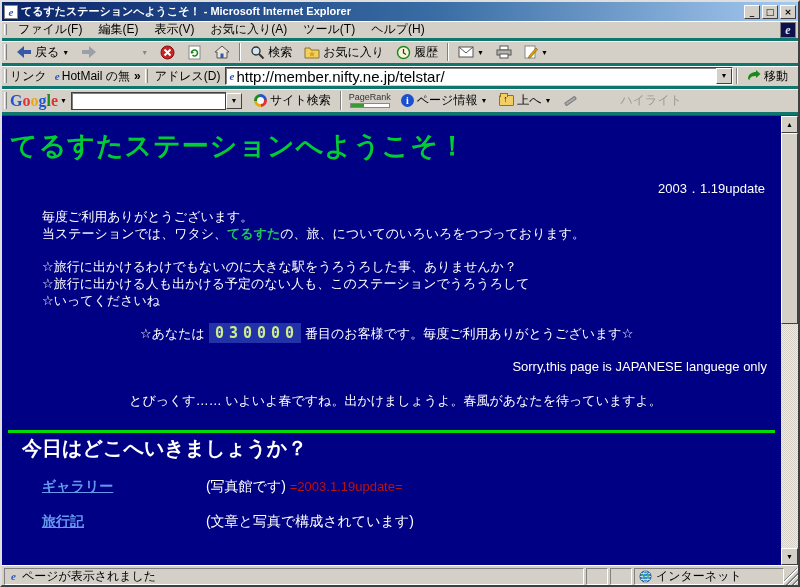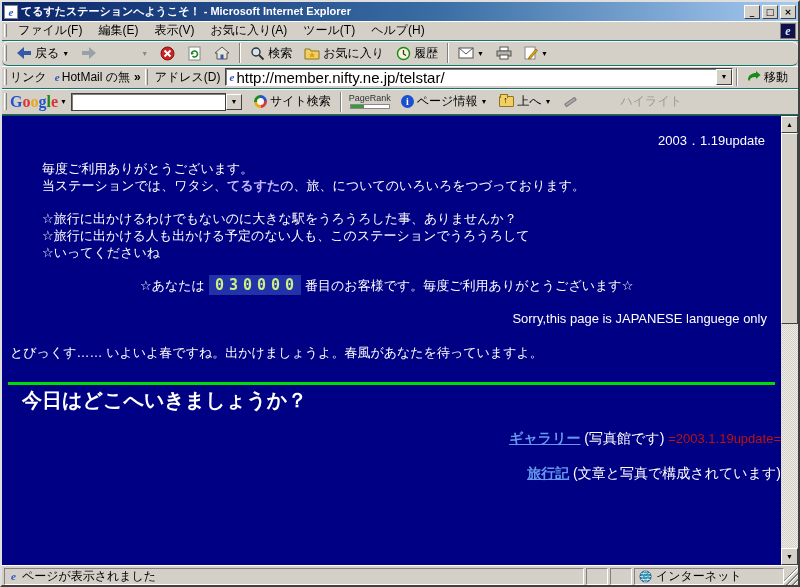--- a/index.html
+++ b/index.html
@@ -15,30 +15,30 @@
     height:19px; flex:0 0 19px; display:flex; align-items:center; padding:0 2px;
     background:linear-gradient(90deg,#0a246a,#3a6ea5 55%,#a6caf0);
   }
   .titlebar .ie-ico { width:14px; height:14px; margin-right:3px; flex:0 0 14px;
     background:#fff; border:1px solid #888; color:#2a52be; font:bold italic 11px/12px "Liberation Serif",serif; text-align:center; }
   .title-text { color:#fff; font-size:11px; font-weight:bold; flex:1 1 auto; white-space:nowrap; overflow:hidden; }
   .winbtn { width:16px; height:14px; margin-left:2px; background:#d4d0c8;
     border:1px solid; border-color:#fff #404040 #404040 #fff;
     font:bold 9px/12px "DejaVu Sans",sans-serif; color:#000; text-align:center; padding:0; }
   
-  .bar { display:flex; align-items:center; background:#d4d0c8; border-bottom:1px solid #0f766e; box-shadow:inset 0 1px 0 #ffffff; }
+  .bar { display:flex; align-items:center; background:#d4d0c8; border-bottom:3px solid #0f766e; box-shadow:inset 0 1px 0 #ffffff; }
   .grip { width:3px; height:70%; margin:0 3px 0 2px; border-left:1px solid #fff; border-right:1px solid #808080; flex:0 0 3px; }
   .vsep { width:2px; height:80%; margin:0 3px; border-left:1px solid #808080; border-right:1px solid #fff; flex:0 0 2px; }
   
   .menubar { height:20px; flex:0 0 20px; font-size:12px; color:#000; }
   .menu-item { padding:2px 8px; cursor:default; }
   .throbber { margin-left:auto; width:16px; height:16px; background:#10104a; color:#cfe4ff;
     font:bold italic 12px/15px "Liberation Serif",serif; text-align:center; border:1px solid #808080; margin-right:2px; }
   
-  .toolbar { height:25px; flex:0 0 25px; font-size:12px;border-radius:6px; }
+  .toolbar { height:25px; flex:0 0 25px; font-size:12px; }
   .tbtn { display:flex; align-items:center; gap:3px; padding:2px 5px; border:1px solid transparent; color:#000; white-space:nowrap; }
   .tbtn.dis { color:#888;gap:44px; }
   .caret { font-size:7px; color:#000; }
   .caret.dim { color:#888; }
   
   .addressbar { height:23px; flex:0 0 23px; font-size:12px; }
   .combo { flex:1 1 auto; height:18px; background:#fff; border:1px solid; border-color:#404040 #fff #fff #404040;
     box-shadow:inset 1px 1px 0 #808080; display:flex; align-items:center; padding-left:2px; }
   .combo .url-text { font-size:15px; color:#000; flex:1 1 auto; white-space:nowrap; overflow:hidden; }
   .drop-btn { width:16px; height:16px; background:#d4d0c8; border:1px solid; border-color:#fff #404040 #404040 #fff;
@@ -68,30 +68,30 @@
   
   .content-wrap { flex:1 1 auto; display:flex; min-height:0; border-top:1px solid #404040; }
   .content { flex:1 1 auto; background:#000084; color:#fff; overflow:hidden; position:relative; font-size:13px; }
   .scrollbar { flex:0 0 17px; background:#d4d0c8; display:flex; flex-direction:column; }
   .sb-btn { height:17px; flex:0 0 17px; background:#d4d0c8; border:1px solid; border-color:#fff #404040 #404040 #fff; font-size:7px; line-height:15px; text-align:center; color:#000; }
   .sb-track { flex:1 1 auto; background:repeating-conic-gradient(#efede8 0 25%, #d4d0c8 0 50%) 0 0/2px 2px; position:relative; }
   .sb-thumb { position:absolute; top:0; left:0; right:0; height:46%; background:#d4d0c8; border:1px solid; border-color:#fff #404040 #404040 #fff; }
   h1.page-heading { color:#00cc33; font-size:27px; font-weight:bold; margin:12px 0 4px 8px; letter-spacing:1px; }
   .update-date { text-align:right; margin-right:16px; font-size:13px; margin-top:16px; }
   .indent { margin-left:40px; line-height:17px; } .gap16 { height:16px; }
-  .green-name { color:#c4b5fd; font-weight:bold; }
+  .green-name { color:#22c55e; font-weight:bold; }
   .counter-line { margin-left:138px; margin-top:14px; font-size:13px; }
   .counter { display:inline-block; background:#2233aa; color:#cdee88; font-family:"DejaVu Sans Mono","Liberation Mono",monospace;
     font-weight:bold; font-size:15px; letter-spacing:5px; padding:1px 2px 1px 6px; margin:0 4px; }
   .english-note { text-align:right; margin:16px 14px 0 0; font-size:13px; }
-  .topics-line { margin:18px 0 0 8px; }
+  .topics-line { margin:18px 0 0 8px;text-align:center; }
   hr.green-rule { border:none; height:3px; background:#00dd00; margin:20px 6px 0 6px; }
   .concourse-line { margin:18px 0 0 6px; font-size:14px; font-weight:bold; }
   .question-line { margin:2px 0 0 20px; font-size:20px; font-weight:bold; }
-  .nav-row { margin:16px 0 0 40px; font-size:14px;text-align:right; }
+  .nav-row { margin:16px 0 0 40px; font-size:14px; }
   .nav-link { color:#6699ee; text-decoration:underline; font-weight:bold; display:inline-block; width:160px; }
   .nav-note { color:#bb1111; font-size:13px; }
   
   .statusbar { height:20px; flex:0 0 20px; display:flex; align-items:stretch; background:#d4d0c8; border-top:1px solid #fff; font-size:12px; padding-top:2px; }
   .sb-pane { border:1px solid; border-color:#808080 #fff #fff #808080; display:flex; align-items:center; padding:0 4px; gap:4px; margin-left:2px; color:#000; }
   .sb-pane.main { flex:1 1 auto; }
   .sb-pane.tiny { flex:0 0 22px; }
   .sb-pane.zone { flex:0 0 150px; }
   .resize-grip { flex:0 0 14px; background:linear-gradient(135deg, transparent 40%, #808080 40% 45%, #fff 45% 50%, transparent 50% 60%, #808080 60% 65%, #fff 65% 70%, transparent 70% 80%, #808080 80% 85%, #fff 85% 90%, transparent 90%); }
 </style>
@@ -253,20 +253,21 @@
       <span class="caret">▼</span>
     </span>
     <span class="tbtn dis">
       <span class="pen-ic"></span>
       <span class="dis-label">ハイライト</span>
     </span>
   </div>
 
   <div class="content-wrap">
     <div class="content">
+      <h1 class="page-heading">てるすたステーションへようこそ！</h1>
       <div class="update-date">2003．1.19update</div>
       <div class="indent" style="margin-top:10px;">
         <div>毎度ご利用ありがとうございます。</div>
         <div><span>当ステーションでは、ワタシ、</span><span class="green-name">てるすた</span><span>の、旅、についてのいろいろをつづっております。</span></div>
         <div class="gap16"></div>
         <div>☆旅行に出かけるわけでもないのに大きな駅をうろうろした事、ありませんか？</div>
         <div>☆旅行に出かける人も出かける予定のない人も、このステーションでうろうろして</div>
         <div>☆いってくださいね</div>
       </div>
       <div class="counter-line">

